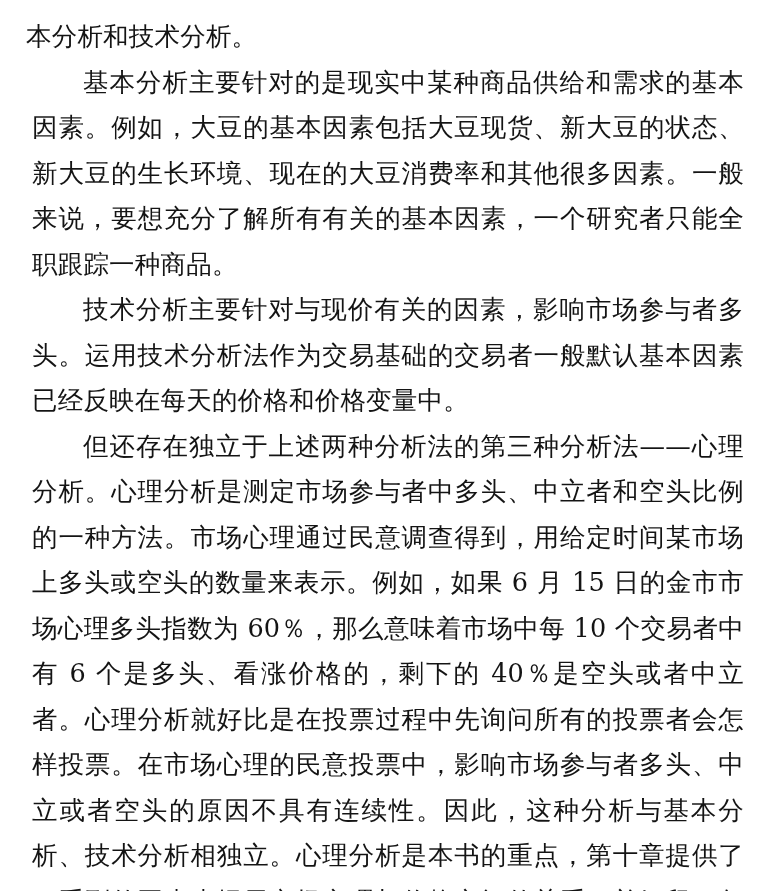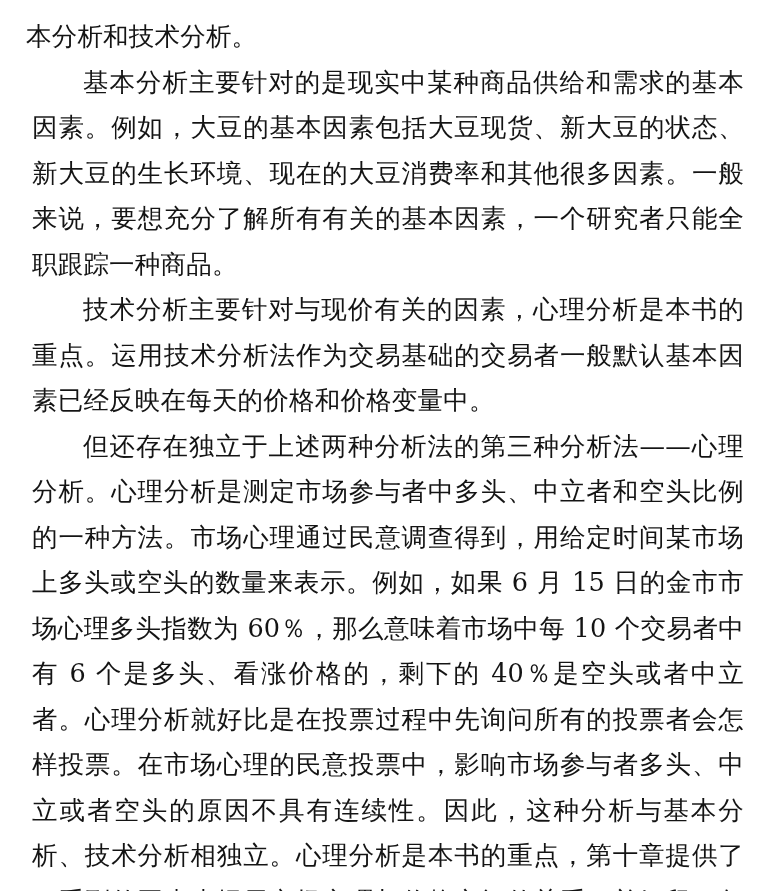--- a/index.html
+++ b/index.html
@@ -41,16 +41,16 @@
     margin-top: 0px;
   }
 </style>
 </head>
 <body>
 
 <div class="page">
   <div class="body-text">
     <p class="para">本分析和技术分析。</p>
     <p class="para indent">基本分析主要针对的是现实中某种商品供给和需求的基本因素。例如，大豆的基本因素包括大豆现货、新大豆的状态、新大豆的生长环境、现在的大豆消费率和其他很多因素。一般来说，要想充分了解所有有关的基本因素，一个研究者只能全职跟踪一种商品。</p>
-    <p class="para indent">技术分析主要针对与现价有关的因素，心理分析是本书的重点。运用技术分析法作为交易基础的交易者一般默认基本因素已经反映在每天的价格和价格变量中。</p>
+    <p class="para indent">技术分析主要针对与现价有关的因素，影响市场参与者多头。运用技术分析法作为交易基础的交易者一般默认基本因素已经反映在每天的价格和价格变量中。</p>
     <p class="para indent">但还存在独立于上述两种分析法的第三种分析法——心理分析。心理分析是测定市场参与者中多头、中立者和空头比例的一种方法。市场心理通过民意调查得到，用给定时间某市场上多头或空头的数量来表示。例如，如果 6 月 15 日的金市市场心理多头指数为 60％，那么意味着市场中每 10 个交易者中有 6 个是多头、看涨价格的，剩下的 40％是空头或者中立者。心理分析就好比是在投票过程中先询问所有的投票者会怎样投票。在市场心理的民意投票中，影响市场参与者多头、中立或者空头的原因不具有连续性。因此，这种分析与基本分析、技术分析相独立。心理分析是本书的重点，第十章提供了一系列的图表来揭示市场心理与价格之间的关系，并解释了怎样运用这些信息来获利。</p>
   </div>
 </div>
 
 </body></html>

